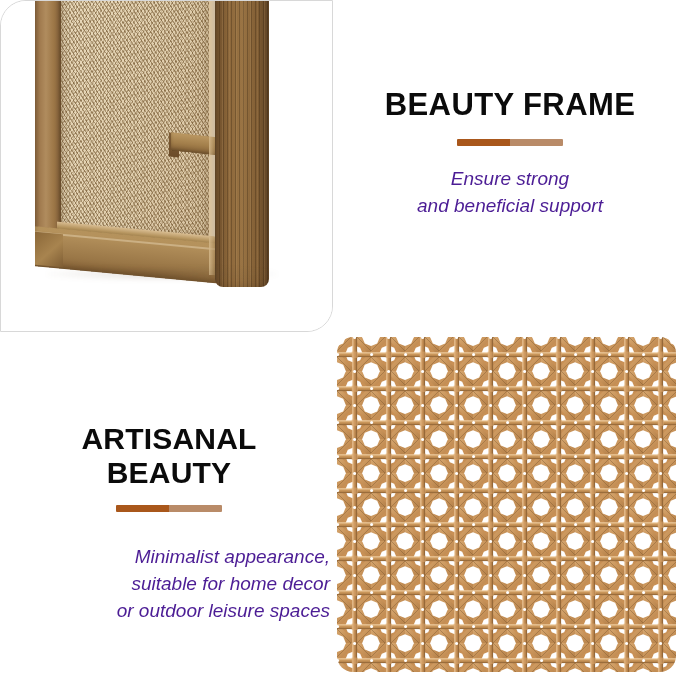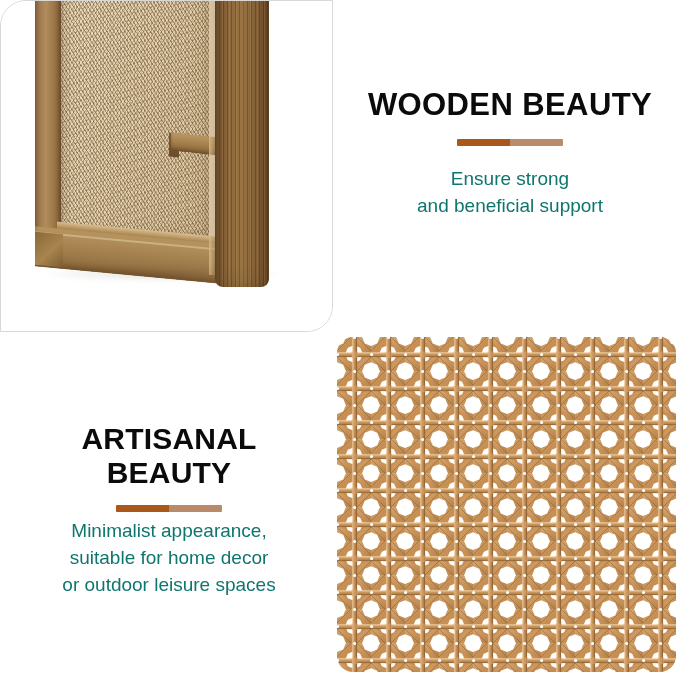--- a/index.html
+++ b/index.html
@@ -273,26 +273,28 @@
   }
   .divider .half {
     height: 100%;
     flex: 1 1 50%;
   }
 
   .subtext {
     margin: 20px 0 0 0;
     font-size: 19px;
     line-height: 1.42;
-    color: #0f766e;
+    color: #4c1d95;
     font-weight: normal;
     white-space: pre-line;
+    font-style: italic;
   }
   .block-artisanal .subtext {
-    margin-top: 6px;
+    margin-top: 32px;
+    text-align: right;
   }
 
   
   .cane-panel {
     position: absolute;
     left: 337px;
     top: 337px;
     width: 339px;
     height: 335px;
     border-radius: 16px;
@@ -321,21 +323,21 @@
         <div class="stretcher-face"></div>
         <div class="stretcher"></div>
         <div class="post-edge"></div>
         <div class="post-right"></div>
         <div class="ground-shadow"></div>
       </div>
     </div>
   </div>
 
   <div class="text-block block-wooden">
-    <h2 class="heading">WOODEN BEAUTY</h2>
+    <h2 class="heading">BEAUTY FRAME</h2>
     <div class="divider">
       <span class="half" style="background:#A9571B"></span>
       <span class="half" style="background:#B98B68"></span>
     </div>
     <p class="subtext">Ensure strong
 and beneficial support</p>
   </div>
 
   <div class="text-block block-artisanal">
     <h2 class="heading">ARTISANAL

